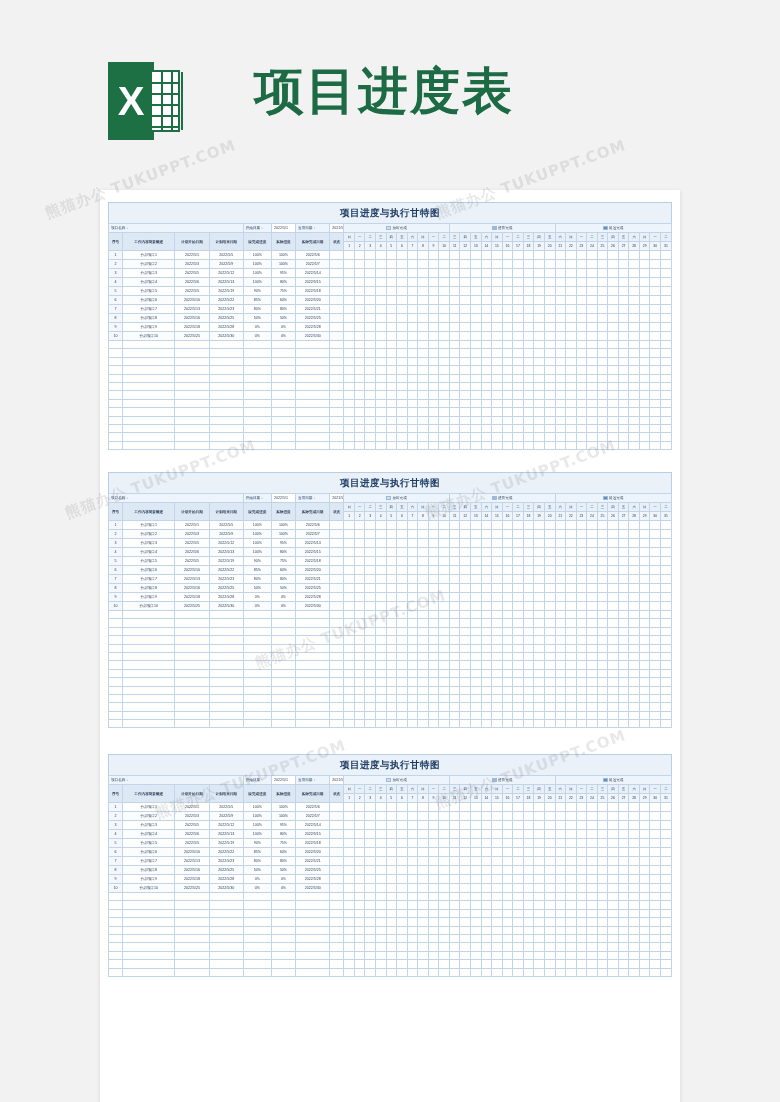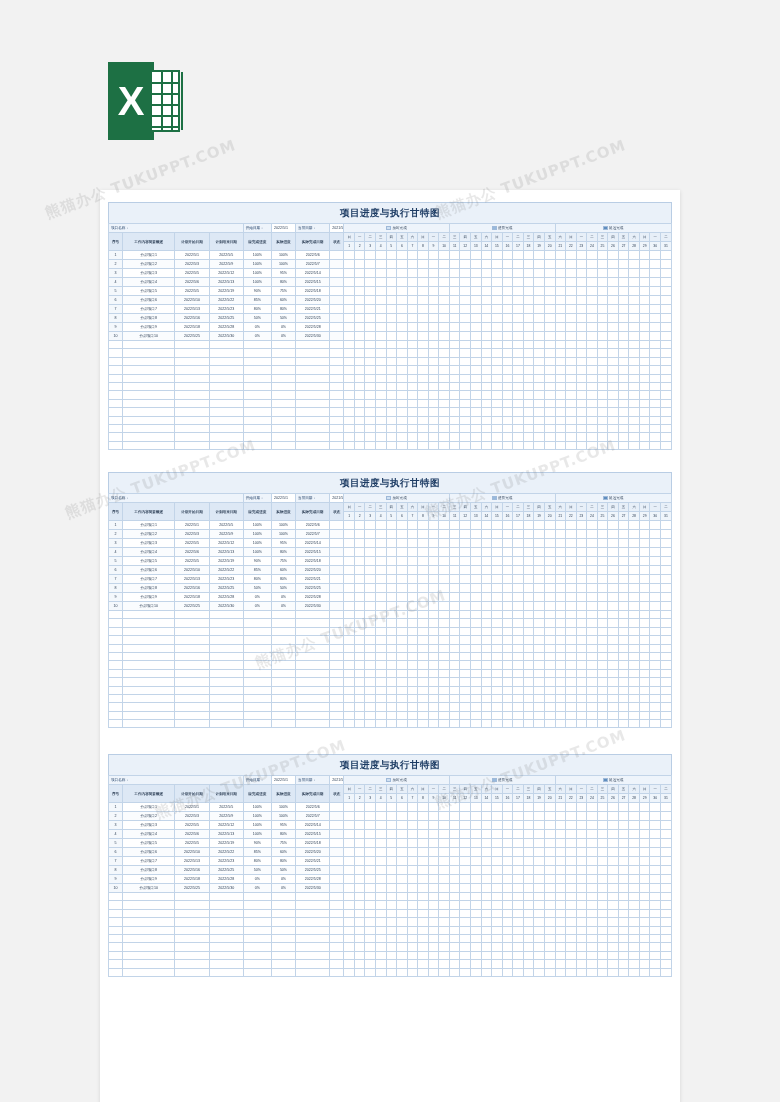--- a/index.html
+++ b/index.html
@@ -126,20 +126,21 @@
       <i style="top:10px"></i>
         <i style="top:21px"></i>
         <i style="top:32px"></i>
         <i style="top:43px"></i>
         <i style="top:54px"></i>
       <b style="left:9px"></b>
         <b style="left:19px"></b>
         <b style="left:29px"></b>
     </div>
   </div>
+  <div class="title-main">项目进度表</div>
 </div>
 
 <div class="sheet">
   <div class="block" id="blk0">
       <div class="blk-title">项目进度与执行甘特图</div>
       <table class="g">
         <colgroup>
           <col style="width: 14px;">
           <col style="width: 52px;">
           <col style="width: 34px;">

